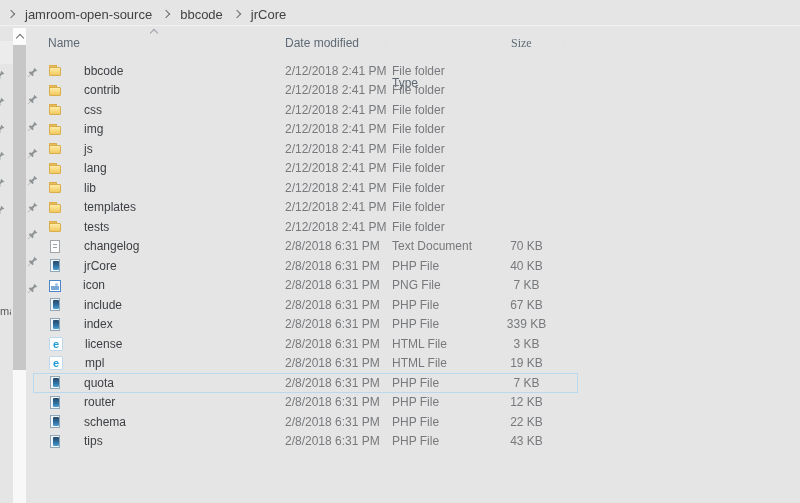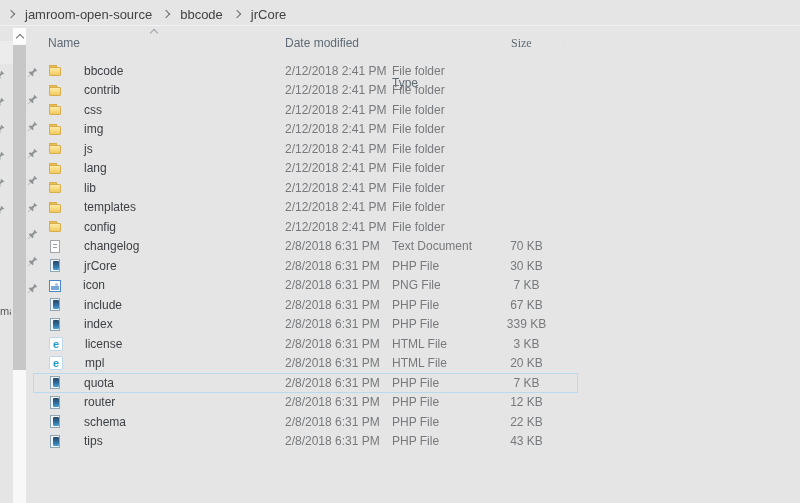--- a/index.html
+++ b/index.html
@@ -236,21 +236,21 @@
           <i class="ic ic-folder"></i>
           <span>templates</span>
         </span>
       <span class="c-date">2/12/2018 2:41 PM</span>
       <span class="c-type">File folder</span>
       <span class="c-size"></span>
     </div>
     <div class="row">
       <span class="c-name">
           <i class="ic ic-folder"></i>
-          <span>config</span>
+          <span>tests</span>
         </span>
       <span class="c-date">2/12/2018 2:41 PM</span>
       <span class="c-type">File folder</span>
       <span class="c-size"></span>
     </div>
     <div class="row">
       <span class="c-name">
           <i class="ic ic-txt"></i>
           <span>changelog</span>
         </span>
@@ -258,21 +258,21 @@
       <span class="c-type">Text Document</span>
       <span class="c-size">70 KB</span>
     </div>
     <div class="row">
       <span class="c-name">
           <i class="ic ic-php"></i>
           <span>jrCore</span>
         </span>
       <span class="c-date">2/8/2018 6:31 PM</span>
       <span class="c-type">PHP File</span>
-      <span class="c-size">30 KB</span>
+      <span class="c-size">40 KB</span>
     </div>
     <div class="row">
       <span class="c-name">
           <i class="ic ic-png"></i>
           <span>icon</span>
         </span>
       <span class="c-date">2/8/2018 6:31 PM</span>
       <span class="c-type">PNG File</span>
       <span class="c-size">7 KB</span>
     </div>
@@ -303,21 +303,21 @@
       <span class="c-type">HTML File</span>
       <span class="c-size">3 KB</span>
     </div>
     <div class="row">
       <span class="c-name">
           <i class="ic ic-html"></i>
           <span>mpl</span>
         </span>
       <span class="c-date">2/8/2018 6:31 PM</span>
       <span class="c-type">HTML File</span>
-      <span class="c-size">20 KB</span>
+      <span class="c-size">19 KB</span>
     </div>
     <div class="row selected">
       <span class="c-name">
           <i class="ic ic-php"></i>
           <span>quota</span>
         </span>
       <span class="c-date">2/8/2018 6:31 PM</span>
       <span class="c-type">PHP File</span>
       <span class="c-size">7 KB</span>
     </div>

